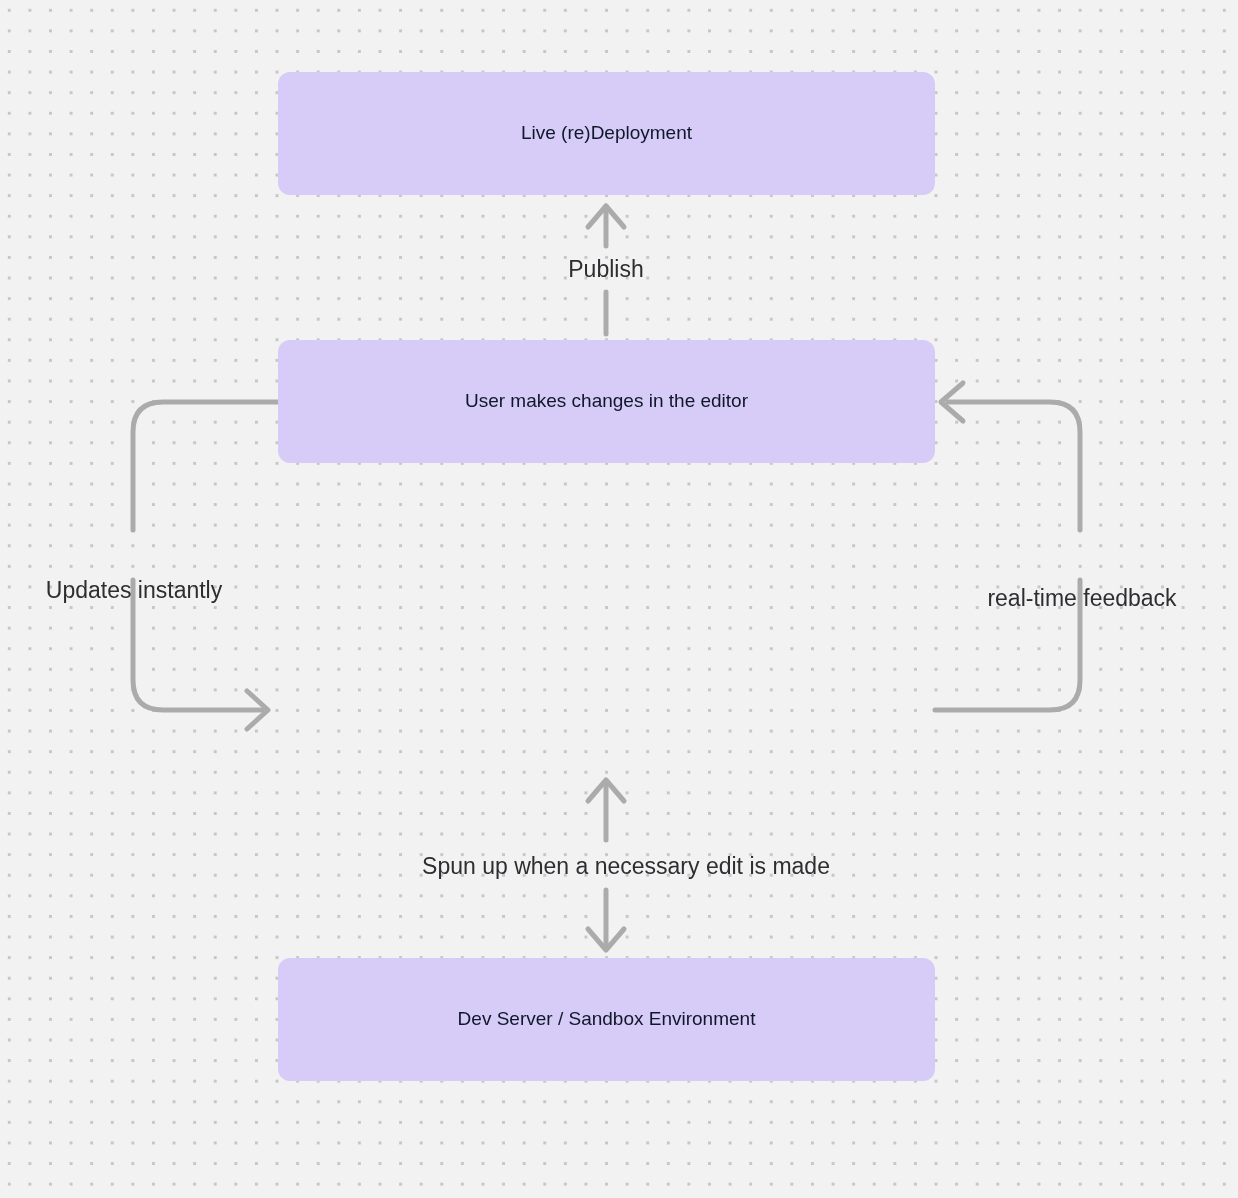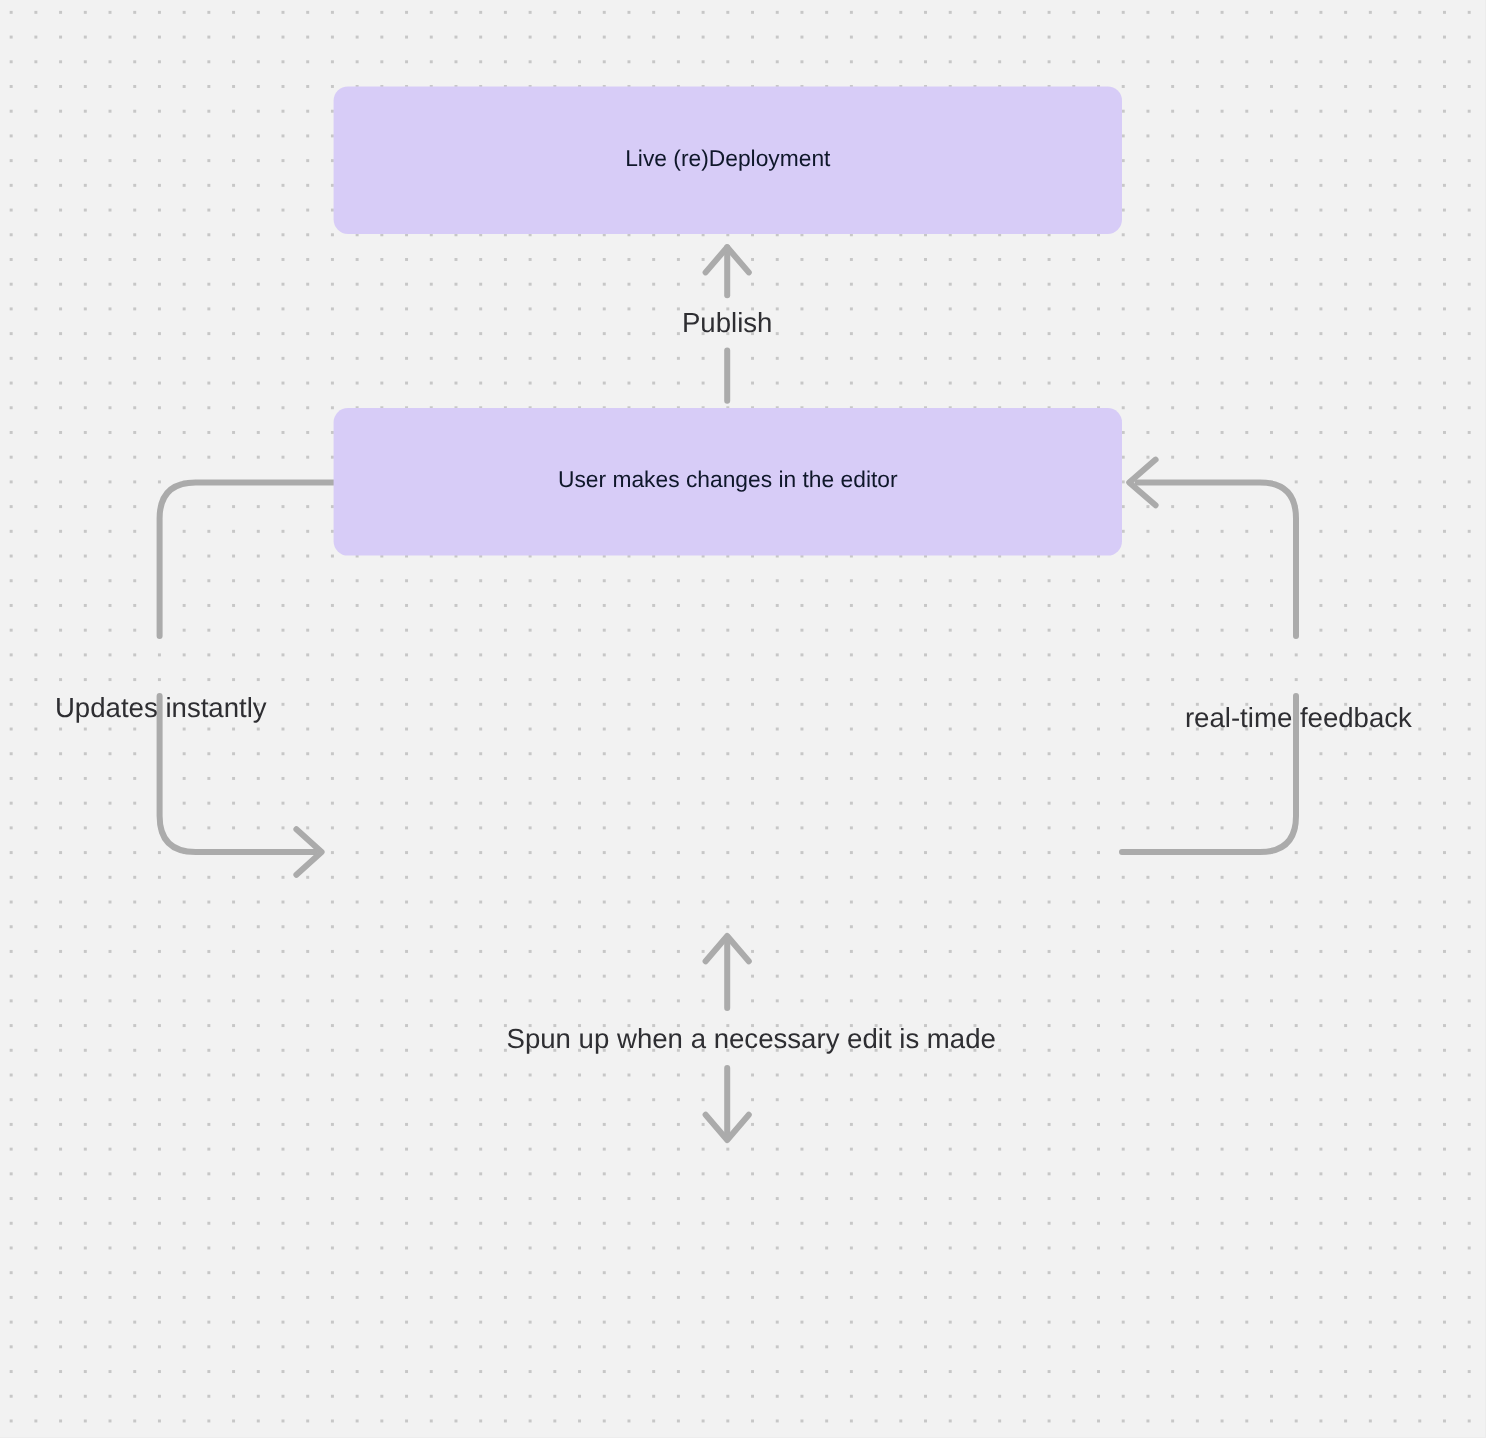--- a/index.html
+++ b/index.html
@@ -94,19 +94,22 @@
 
   <div class="node n1">
     <span>Live (re)Deployment</span>
   </div>
 
   <div class="node n2">
     <span>User makes changes in the editor</span>
   </div>
 
 
+  <div class="node n4">
+    <span>Dev Server / Sandbox Environment</span>
+  </div>
 
   <div class="edge-label lbl-publish">Publish</div>
   <div class="edge-label lbl-updates">Updates instantly</div>
   <div class="edge-label lbl-feedback">real-time feedback</div>
   <div class="edge-label lbl-spun">Spun up when a necessary edit is made</div>
 
 </div>
 
 </body></html>

